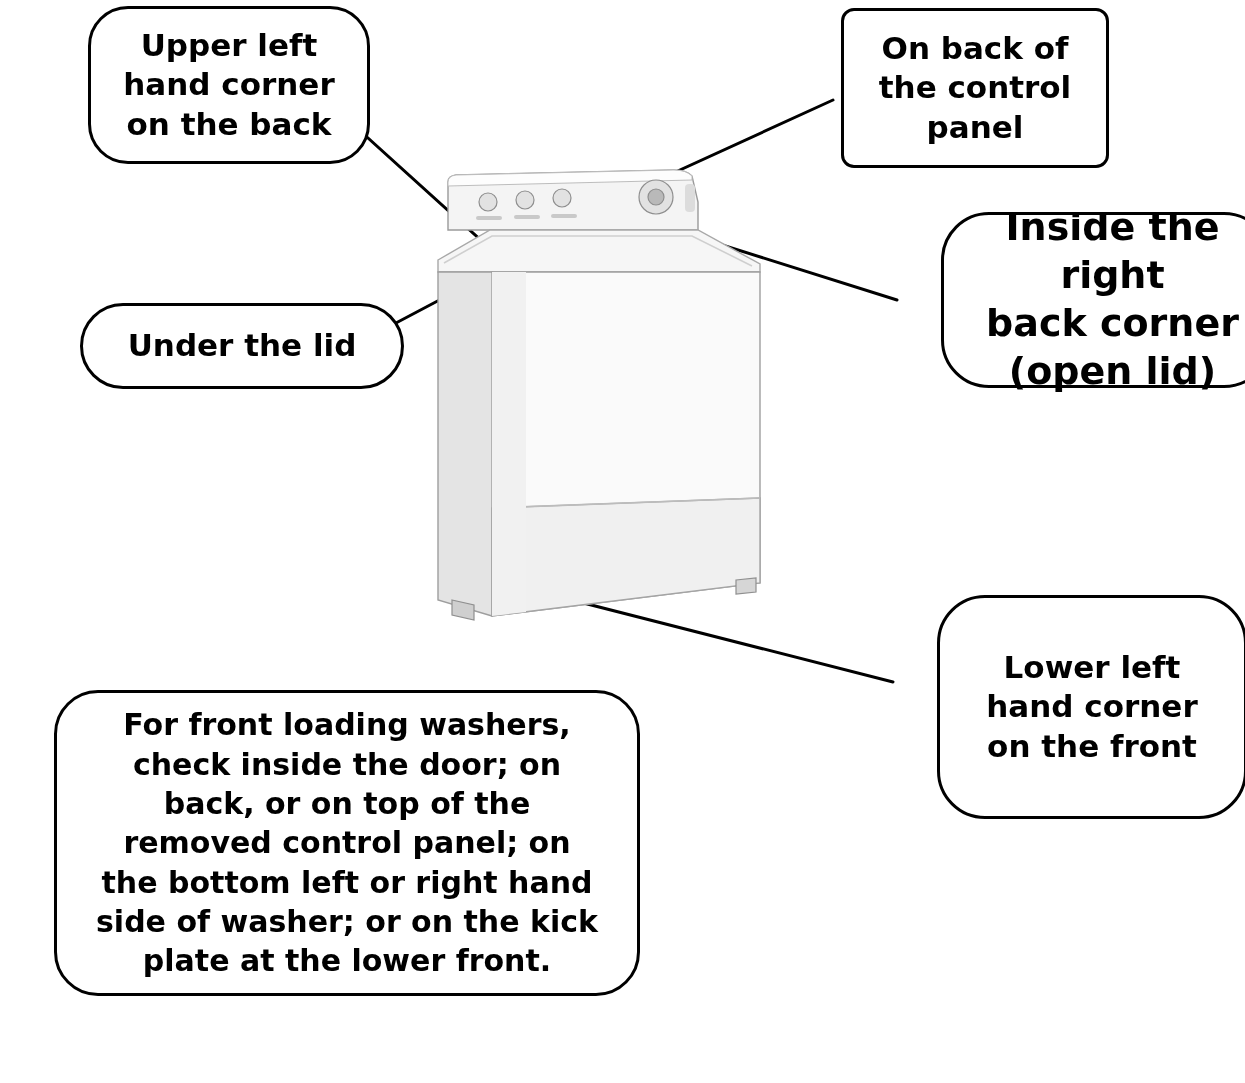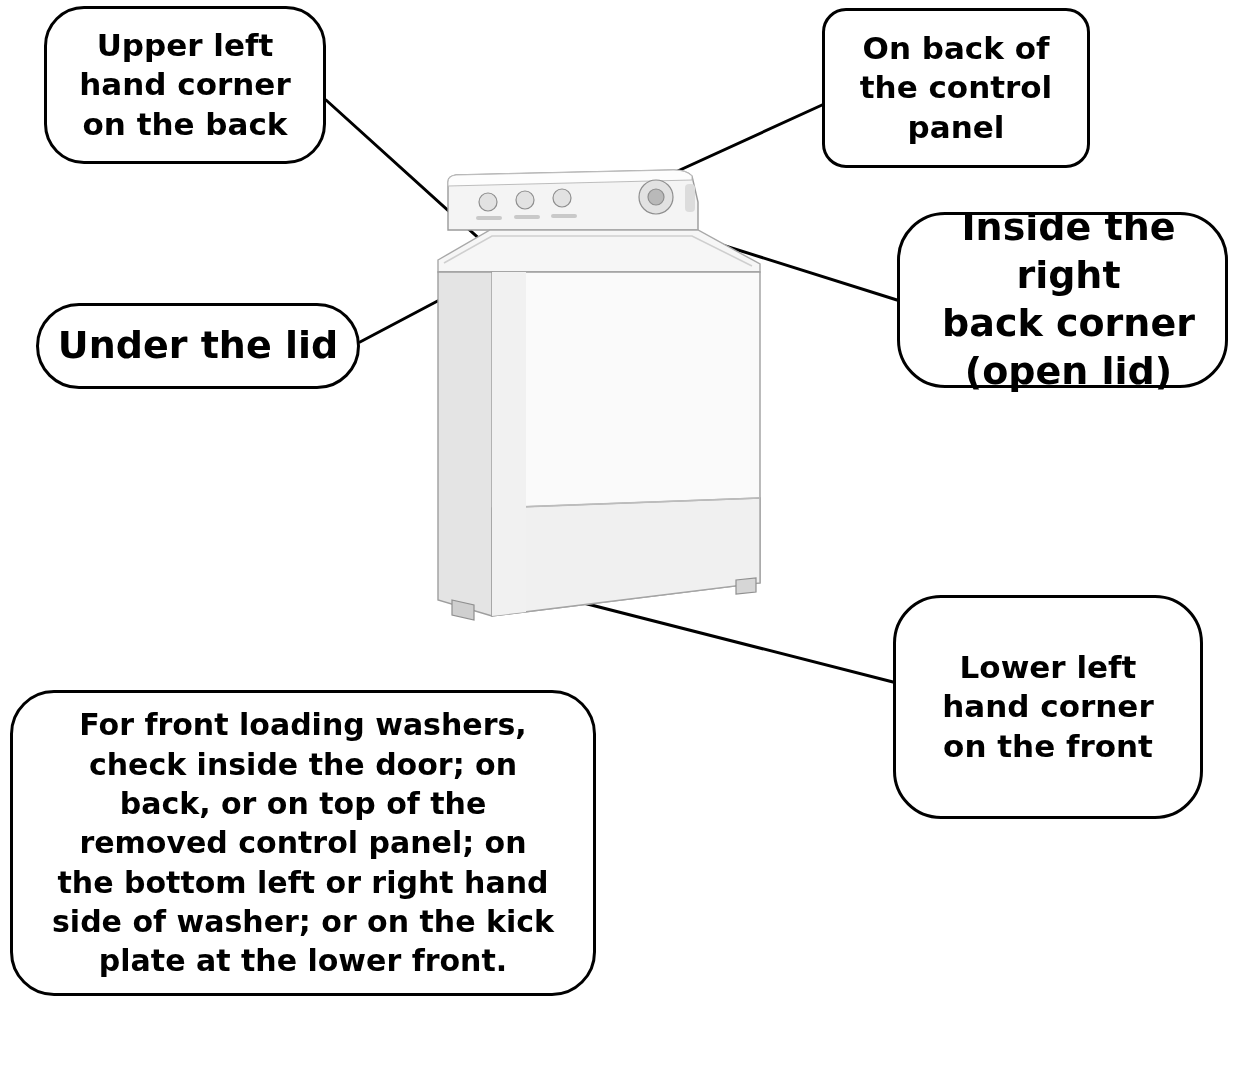--- a/index.html
+++ b/index.html
@@ -34,52 +34,53 @@
     display: flex;
     align-items: center;
     justify-content: center;
     text-align: center;
     font-weight: bold;
     color: #000000;
     line-height: 1.26;
     padding: 6px 10px;
     white-space: pre-line;
     z-index: 3;
+    margin-left: 44px;
   }
   #callout-upper-left-back {
     left: 44px;
     top: 6px;
     width: 282px;
     height: 158px;
     font-size: 31px;
     border-radius: 40px;
   }
   #callout-back-control-panel {
-    left: 822px;
+    left: 797px;
     top: 8px;
     width: 268px;
     height: 160px;
     font-size: 31px;
-    border-radius: 24px;
+    border-radius: 13px;
   }
   #callout-inside-right-back-corner {
     left: 897px;
     top: 212px;
     width: 331px;
     height: 176px;
     font-size: 38px;
     border-radius: 48px;
     padding-left: 22px;
   }
   #callout-under-the-lid {
     left: 36px;
     top: 303px;
     width: 324px;
     height: 86px;
-    font-size: 38px;
+    font-size: 31px;
     border-radius: 44px;
   }
   #callout-lower-left-front {
     left: 893px;
     top: 595px;
     width: 310px;
     height: 224px;
     font-size: 31px;
     border-radius: 48px;
   }

